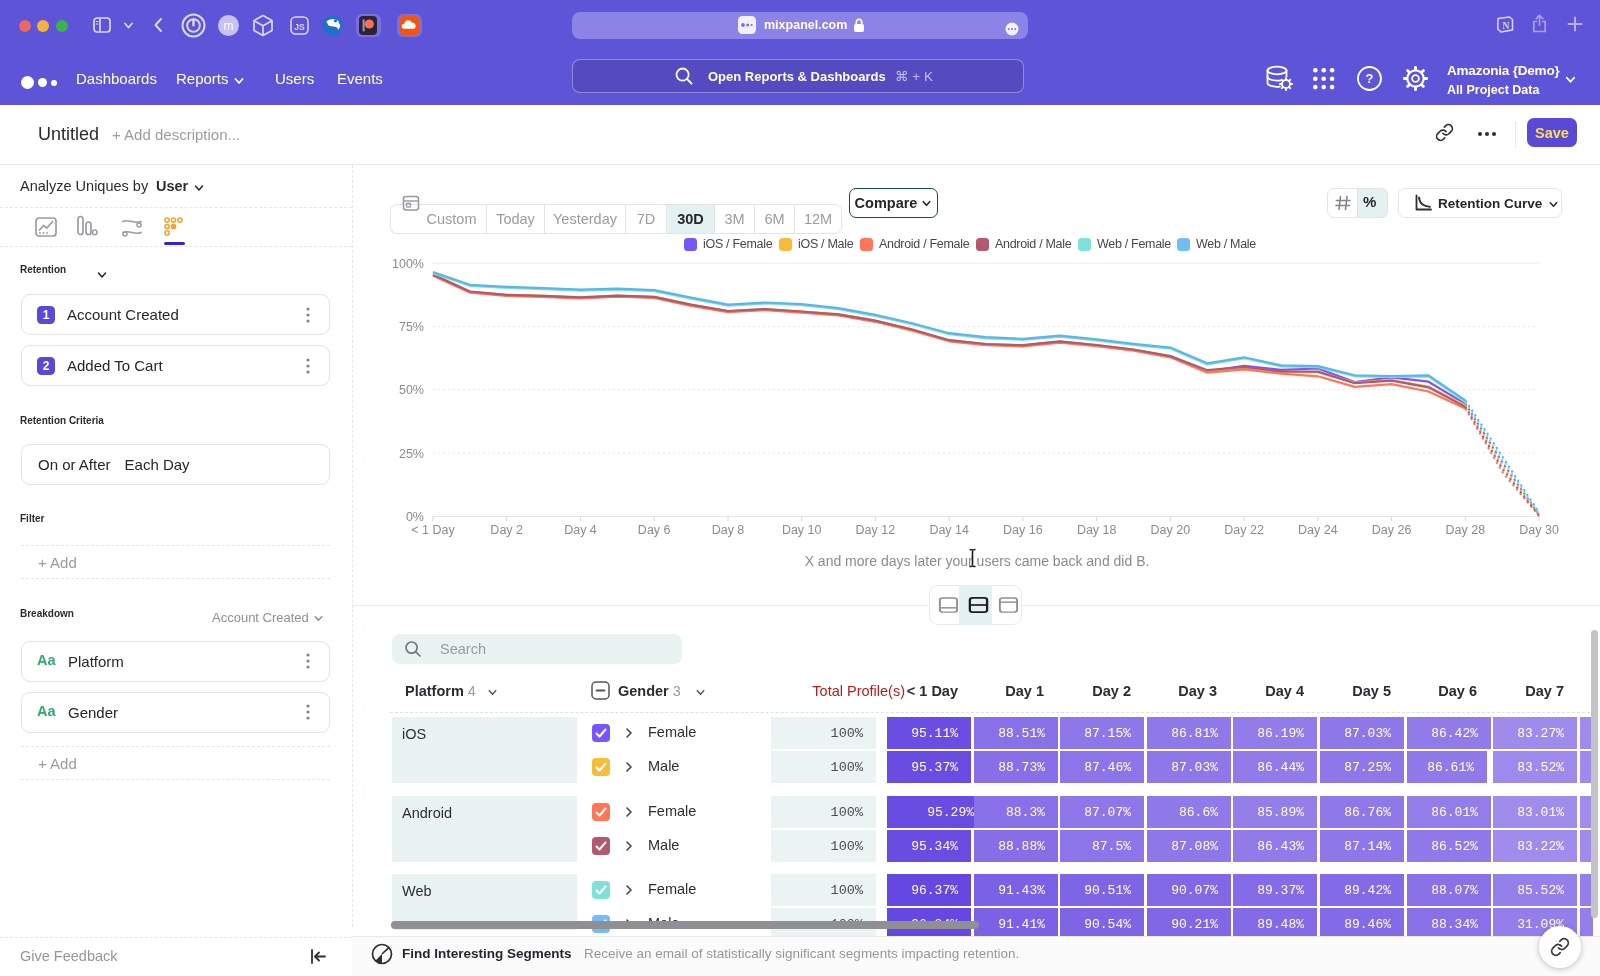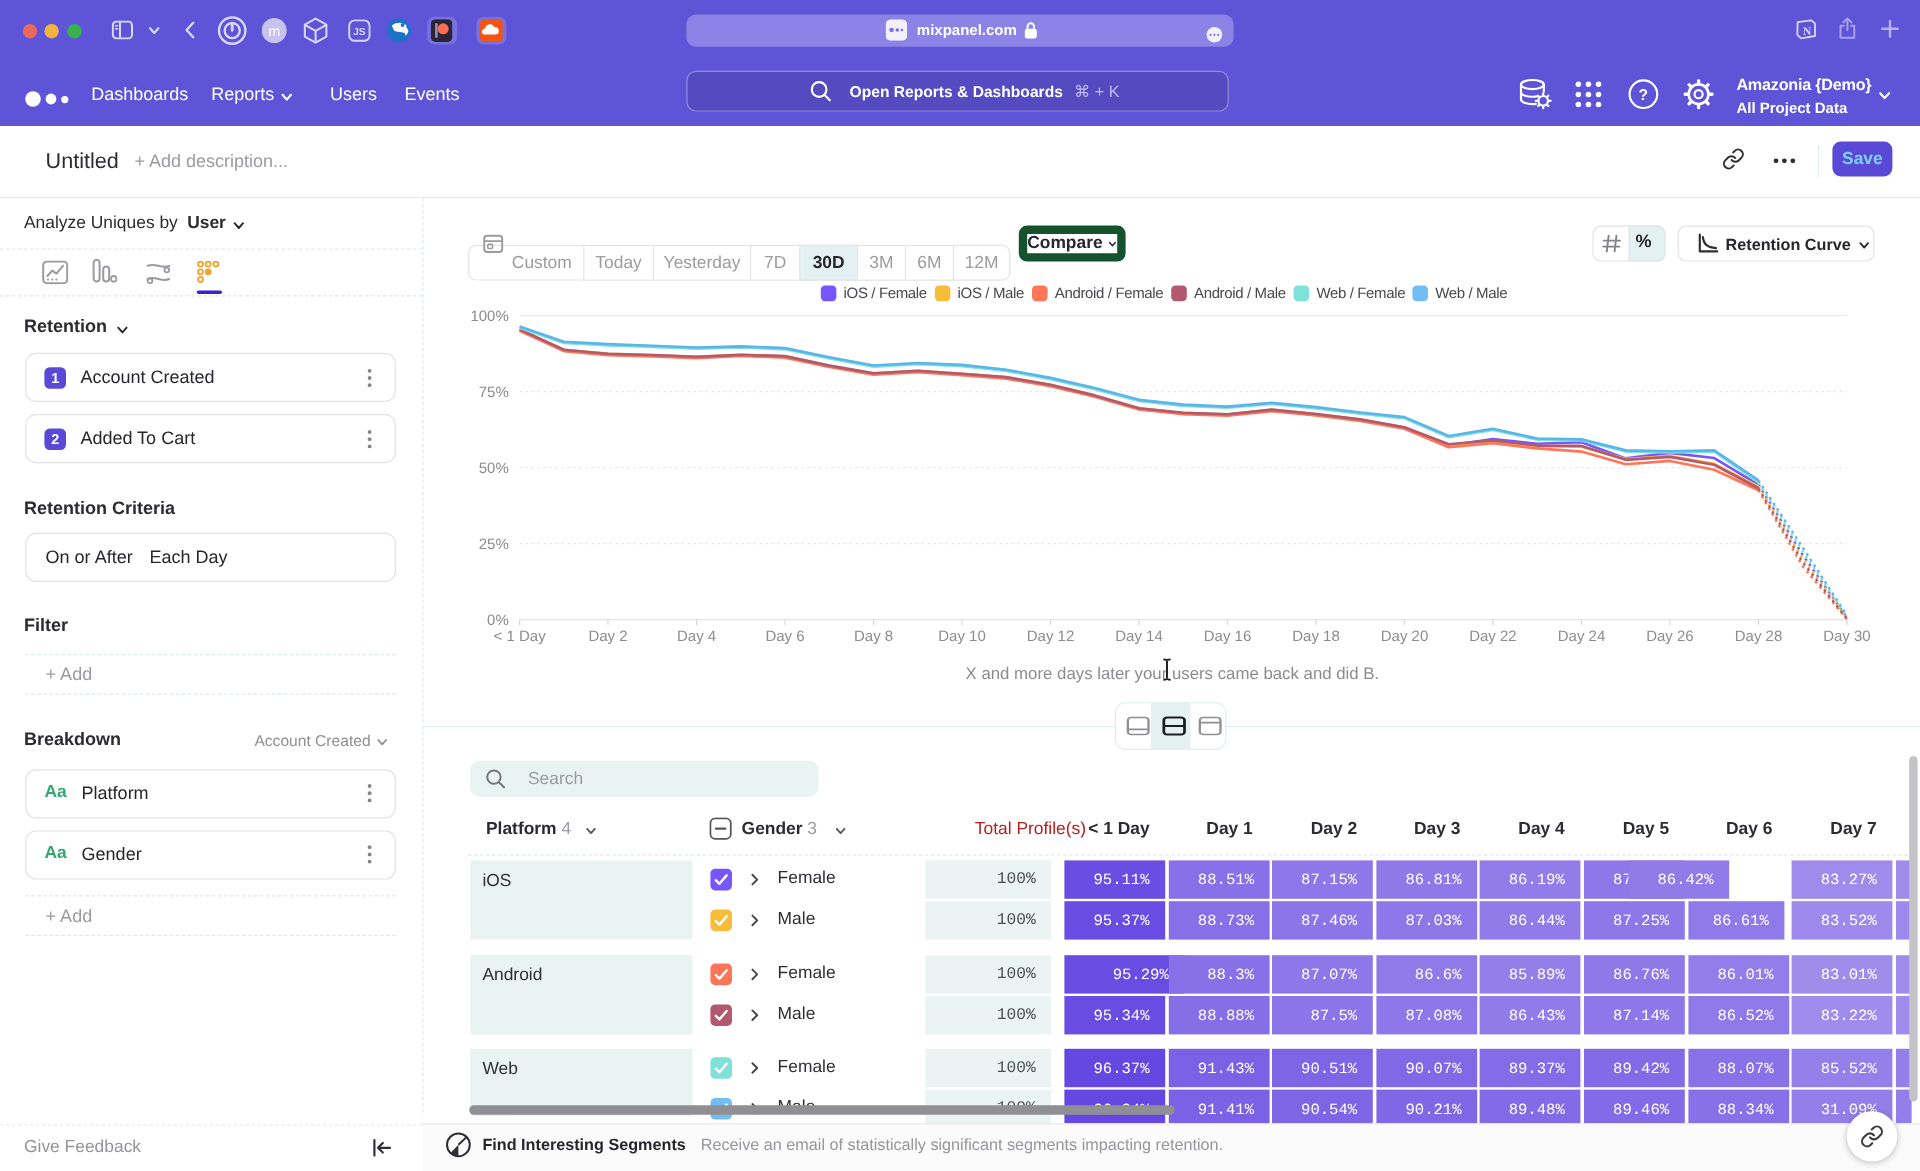--- a/index.html
+++ b/index.html
@@ -9,21 +9,21 @@
 .seg.sel { background:#e4f1f3; color:#26262c; font-weight:700; }
 .card { position:absolute; left:21px; width:309px; height:41px; background:#fff;
   border:1px solid #e3e3e7; border-radius:9px; display:flex; align-items:center; }
 .cellP { position:absolute; height:32px; color:#fff; font-family:"Liberation Mono",monospace;
   font-size:13px; display:flex; align-items:center; justify-content:flex-end; padding-right:13px; }
 .cellL { position:absolute; height:32px; background:#ebf4f2; color:#4c4c52;
   font-family:"Liberation Mono",monospace; font-size:13.5px; display:flex; align-items:center;
   justify-content:flex-end; padding-right:13px; }
 .platcell { position:absolute; left:392px; width:185px; background:#e9f3f1; }
 .platcell span { position:absolute; left:10px; top:9px; font-size:14.5px; color:#2e2e34; }
-.lbl { font-weight:700; color:#2b2b31; font-size:15px; position:absolute; }
+.lbl { font-weight:700; color:#2b2b31; font-size:10px; position:absolute; }
 </style></head>
 <body>
 
 <div class="abs" style="left:0;top:0;width:1600px;height:105px;background:#5e54d7;"></div>
 <div class="abs" style="left:19px;top:20px;width:12px;height:12px;border-radius:50%;background:#e9695f;"></div>
 <div class="abs" style="left:37px;top:20px;width:12px;height:12px;border-radius:50%;background:#f3b43e;"></div>
 <div class="abs" style="left:56px;top:20px;width:12px;height:12px;border-radius:50%;background:#39b24e;"></div>
 <svg style="position:absolute;left:93px;top:17px;" width="18" height="16" viewBox="0 0 18 16">
     <rect x="1" y="1" width="16" height="14" rx="3" fill="none" stroke="#d9d7fa" stroke-width="1.7"></rect>
     <line x1="7" y1="1.5" x2="7" y2="14.5" stroke="#d9d7fa" stroke-width="1.7"></line>
@@ -179,21 +179,21 @@
   </svg>
 <svg style="position:absolute;left:1477px;top:131px;" width="20" height="6" viewBox="0 0 20 6">
     <g fill="#2e2e34">
       <circle cx="3" cy="3" r="2"></circle>
       <circle cx="10" cy="3" r="2"></circle>
       <circle cx="17" cy="3" r="2"></circle>
     </g>
   </svg>
 <div class="abs" style="left:1515px;top:122px;width:0;height:26px;border-left:1px dotted #c9dfe3;"></div>
 <div class="abs" style="left:1527px;top:118px;width:50px;height:29px;background:#5a49d6;border-radius:7px;
-  display:flex;align-items:center;justify-content:center;color:#7dd3fc;font-size:14.5px;font-weight:600;">Save</div>
+  display:flex;align-items:center;justify-content:center;color:#fde047;font-size:14.5px;font-weight:600;">Save</div>
 
 <div class="abs" style="left:352px;top:165px;width:0;height:772px;border-left:1px dashed #dde9eb;"></div>
 <div class="abs" style="left:20px;top:178px;font-size:14.5px;color:#2b2b31;">Analyze Uniques by</div>
 <div class="abs" style="left:156px;top:178px;font-size:14.5px;font-weight:700;color:#2b2b31;">User</div>
 <svg style="position:absolute;left:193px;top:182px;" width="12" height="12" viewBox="0 0 12 12">
     <polyline points="2.5,4 6,8 9.5,4" fill="none" stroke="#2b2b31" stroke-width="1.6" stroke-linecap="round" stroke-linejoin="round"></polyline>
   </svg>
 <div class="abs" style="left:0;top:207px;width:352px;height:0;border-top:1px dashed #dde9eb;"></div>
 <svg style="position:absolute;left:35px;top:217px;" width="22" height="20" viewBox="0 0 22 20">
     <rect x="1" y="1" width="20" height="18" rx="3" fill="none" stroke="#9b9ba1" stroke-width="1.7"></rect>
@@ -310,21 +310,21 @@
 <div class="seg" style="left:625px;width:41px;">7D</div>
 <div class="seg sel" style="left:666px;width:48px;">30D</div>
 <div class="seg" style="left:714px;width:40px;">3M</div>
 <div class="seg" style="left:754px;width:40px;">6M</div>
 <div class="seg" style="left:794px;width:48px;border-top-right-radius:7px;border-bottom-right-radius:7px;border-right:1px solid #e4e4e7;">12M</div>
 <svg style="position:absolute;left:402px;top:194px;" width="18" height="18" viewBox="0 0 18 18">
     <rect x="1.5" y="2.5" width="15" height="13.5" rx="2.5" fill="none" stroke="#9a9aa0" stroke-width="1.6"></rect>
     <line x1="1.5" y1="7" x2="16.5" y2="7" stroke="#9a9aa0" stroke-width="1.4"></line>
     <rect x="4.5" y="9.5" width="4" height="3.6" rx="0.8" fill="none" stroke="#9a9aa0" stroke-width="1.3"></rect>
   </svg>
-<div class="abs" style="left:849px;top:188px;width:89px;height:30px;border:7px solid #14532d;border-radius:7px;
+<div class="abs" style="left:849px;top:188px;width:89px;height:30px;border:1px solid #14532d;border-radius:7px;
   display:flex;align-items:center;justify-content:center;font-size:14.5px;font-weight:600;color:#26262c;">Compare&nbsp;
 <svg width="11" height="11" viewBox="0 0 12 12">
       <polyline points="2.5,4 6,8 9.5,4" fill="none" stroke="#26262c" stroke-width="1.7" stroke-linecap="round" stroke-linejoin="round"></polyline>
     </svg></div>
 
 <div class="abs" style="left:1327px;top:188px;width:61px;height:30px;border:1px solid #e4e4e7;border-radius:7px;background:#fff;"></div>
 <div class="abs" style="left:1357px;top:188px;width:31px;height:30px;background:#e4f1f3;border-radius:0 7px 7px 0;border:1px solid #e4e4e7;"></div>
 <svg style="position:absolute;left:1335px;top:195px;" width="16" height="16" viewBox="0 0 16 16">
     <g stroke="#84848a" stroke-width="1.6" stroke-linecap="round">
       <line x1="5.5" y1="1.5" x2="4" y2="14.5"></line>
@@ -477,21 +477,21 @@
 <div class="platcell" style="top:874px;height:56px;">
     <span>Web</span>
   </div>
 <div class="cellL" style="left:771px;top:717px;width:105px;">100%</div>
 <div class="cellP" style="left:887px;top:717px;width:84px;background:rgb(106,77,226);">95.11%</div>
 <div class="cellP" style="left:974px;top:717px;width:84px;background:rgb(135,112,232);">88.51%</div>
 <div class="cellP" style="left:1060px;top:717px;width:84px;background:rgb(141,119,233);">87.15%</div>
 <div class="cellP" style="left:1147px;top:717px;width:84px;background:rgb(143,121,233);">86.81%</div>
 <div class="cellP" style="left:1233px;top:717px;width:84px;background:rgb(145,124,234);">86.19%</div>
 <div class="cellP" style="left:1320px;top:717px;width:84px;background:rgb(142,120,233);">87.03%</div>
-<div class="cellP" style="left:1357px;top:717px;width:84px;background:rgb(144,123,233);">86.42%</div>
+<div class="cellP" style="left:1407px;top:717px;width:84px;background:rgb(144,123,233);">86.42%</div>
 <div class="cellP" style="left:1493px;top:717px;width:84px;background:rgb(158,139,236);">83.27%</div>
 <div class="cellP" style="left:1580px;top:717px;width:12px;background:rgb(158,139,236);"></div>
 <div class="cellL" style="left:771px;top:751px;width:105px;">100%</div>
 <div class="cellP" style="left:887px;top:751px;width:84px;background:rgb(105,76,226);">95.37%</div>
 <div class="cellP" style="left:974px;top:751px;width:84px;background:rgb(134,111,231);">88.73%</div>
 <div class="cellP" style="left:1060px;top:751px;width:84px;background:rgb(140,117,233);">87.46%</div>
 <div class="cellP" style="left:1147px;top:751px;width:84px;background:rgb(142,120,233);">87.03%</div>
 <div class="cellP" style="left:1233px;top:751px;width:84px;background:rgb(144,123,233);">86.44%</div>
 <div class="cellP" style="left:1320px;top:751px;width:84px;background:rgb(141,119,233);">87.25%</div>
 <div class="cellP" style="left:1407px;top:751px;width:80px;background:rgb(144,122,233);text-align:center;">86.61%</div>

